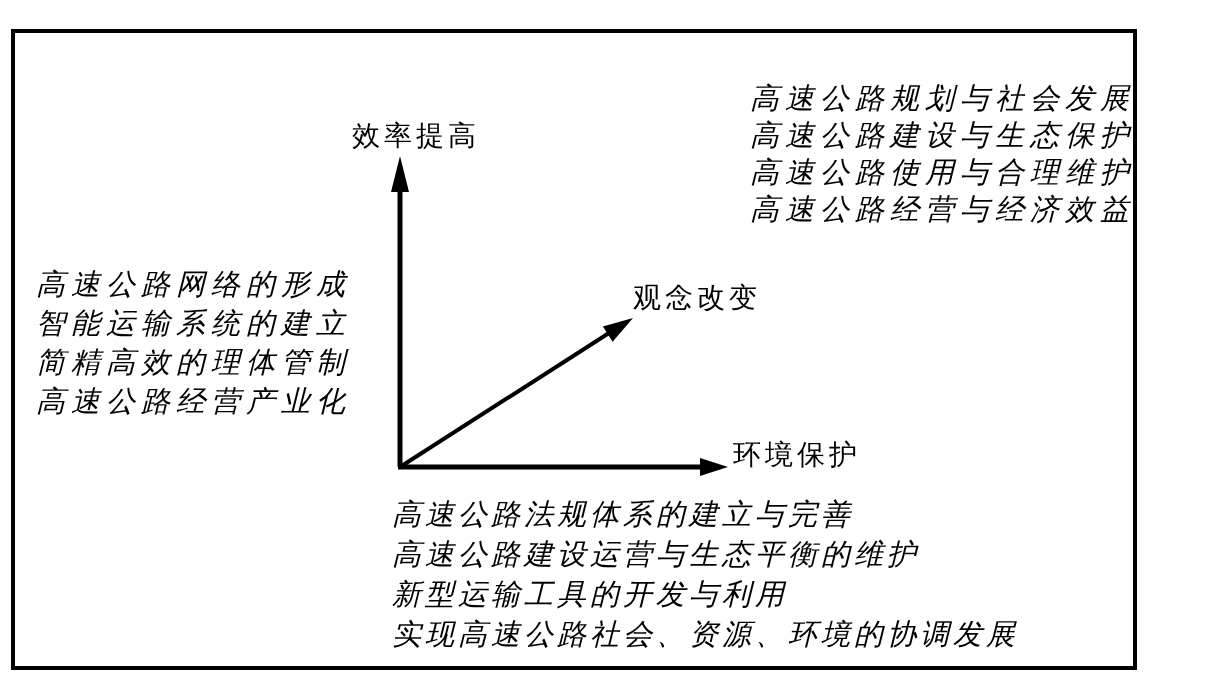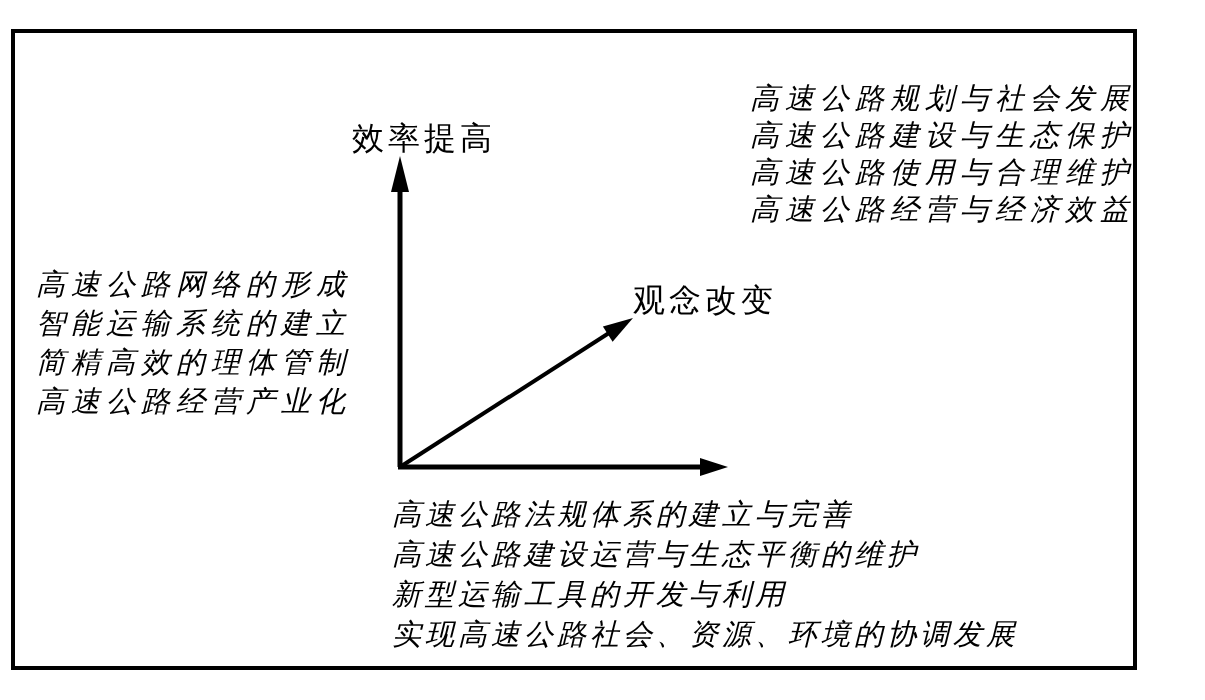--- a/index.html
+++ b/index.html
@@ -25,21 +25,21 @@
     border: 4px solid #000000;
     box-sizing: border-box;
   }
   #axes {
     position: absolute;
     left: 0;
     top: 0;
   }
   .axis-label {
     position: absolute;
-    font-size: 32px;
+    font-size: 28px;
     letter-spacing: 4px;
     white-space: nowrap;
     line-height: 1;
   }
   .text-block {
     position: absolute;
     font-size: 29px;
     white-space: nowrap;
     font-style: italic;
   }
@@ -82,20 +82,21 @@
 
     <line x1="398" y1="467" x2="702" y2="467" stroke="#000000" stroke-width="5"></line>
     <polygon points="728,467 700,458 700,476" fill="#000000"></polygon>
 
     <line x1="400" y1="467" x2="609" y2="333" stroke="#000000" stroke-width="4"></line>
     <polygon points="633,318 612.6,341.7 602.9,326.6" fill="#000000"></polygon>
   </svg>
 
   <div id="y-axis-label" class="axis-label">效率提高</div>
   <div id="diag-axis-label" class="axis-label">观念改变</div>
+  <div id="x-axis-label" class="axis-label">环境保护</div>
 
   <div id="left-block" class="text-block">
     <div class="line">高速公路网络的形成</div>
     <div class="line">智能运输系统的建立</div>
     <div class="line">简精高效的理体管制</div>
     <div class="line">高速公路经营产业化</div>
   </div>
 
   <div id="top-right-block" class="text-block">
     <div class="line">高速公路规划与社会发展</div>

